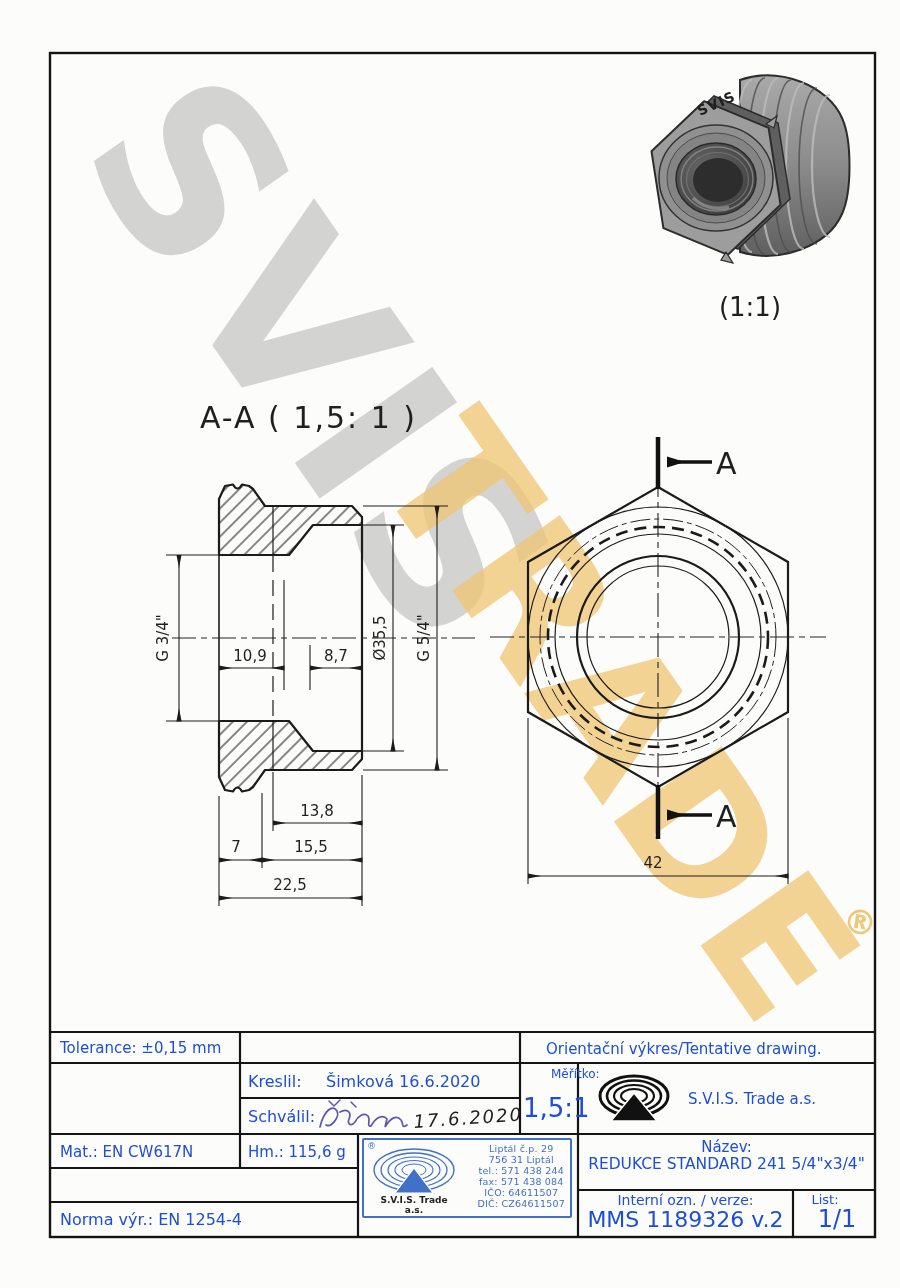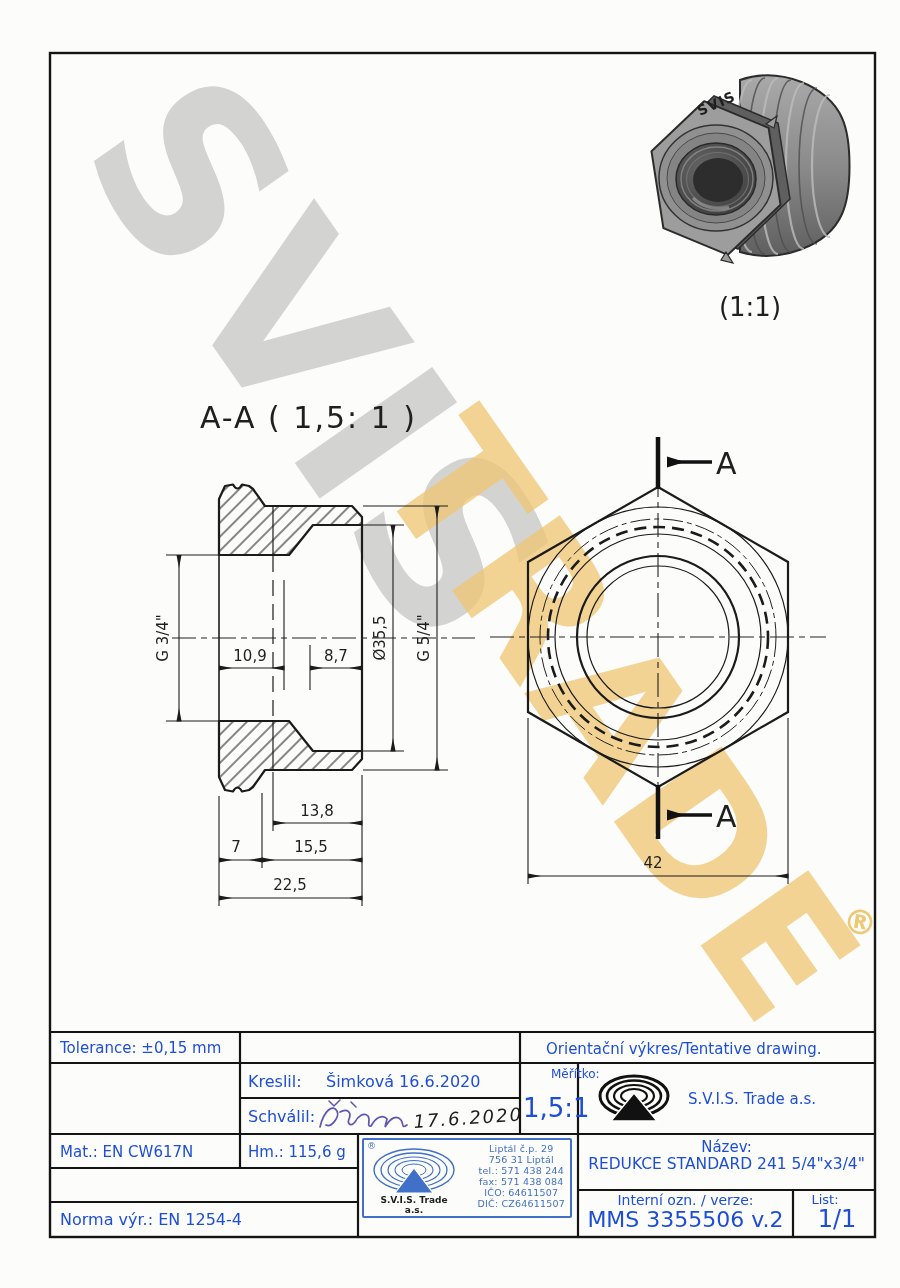--- a/index.html
+++ b/index.html
@@ -206,21 +206,21 @@
   <div class="tbt" style="left:248px;top:1107px;font-size:16px;">Schválil:</div>
   <div class="tbt" style="left:524px;top:1067px;font-size:12px;margin-left:27px;">Měřítko:</div>
   <div class="tbt" style="left:523px;top:1093px;font-size:26px;">1,5:1</div>
   <div class="tbt" style="left:688px;top:1090px;font-size:15px;">S.V.I.S. Trade a.s.</div>
   <div class="tbt" style="left:60px;top:1143px;font-size:15px;text-align:right;">Mat.: EN CW617N</div>
   <div class="tbt" style="left:248px;top:1143px;font-size:15px;text-align:center;">Hm.: 115,6 g</div>
   <div class="tbt" style="left:60px;top:1210px;font-size:16px;">Norma výr.: EN 1254-4</div>
   <div class="tbt ctr" style="left:578px;width:297px;top:1138px;font-size:15px;">Název:</div>
   <div class="tbt ctr" style="left:578px;width:297px;top:1155px;font-size:15.5px;">REDUKCE STANDARD 241 5/4"x3/4"</div>
   <div class="tbt ctr" style="left:578px;width:215px;top:1192px;font-size:14px;">Interní ozn. / verze:</div>
-  <div class="tbt ctr" style="left:578px;width:215px;top:1207px;font-size:22px;">MMS 3355506 v.2</div>
+  <div class="tbt ctr" style="left:578px;width:215px;top:1207px;font-size:22px;">MMS 1189326 v.2</div>
   <div class="tbt ctr" style="left:793px;width:64px;top:1192px;font-size:13px;">List:</div>
   <div class="tbt ctr" style="left:793px;width:88px;top:1205px;font-size:24px;">1/1</div>
 
   <div class="stamp">
     <span class="reg">®</span>
     <svg width="96" height="70" style="position:absolute;left:4px;top:6px;">
       <ellipse cx="46" cy="24" rx="40" ry="21" fill="none" stroke="#4070c8" stroke-width="1.4"></ellipse>
       <ellipse cx="46" cy="24" rx="33" ry="17" fill="none" stroke="#4070c8" stroke-width="1.3"></ellipse>
       <ellipse cx="46" cy="24" rx="26" ry="13" fill="none" stroke="#4070c8" stroke-width="1.2"></ellipse>
       <ellipse cx="46" cy="24" rx="19" ry="9.5" fill="none" stroke="#4070c8" stroke-width="1.1"></ellipse>

